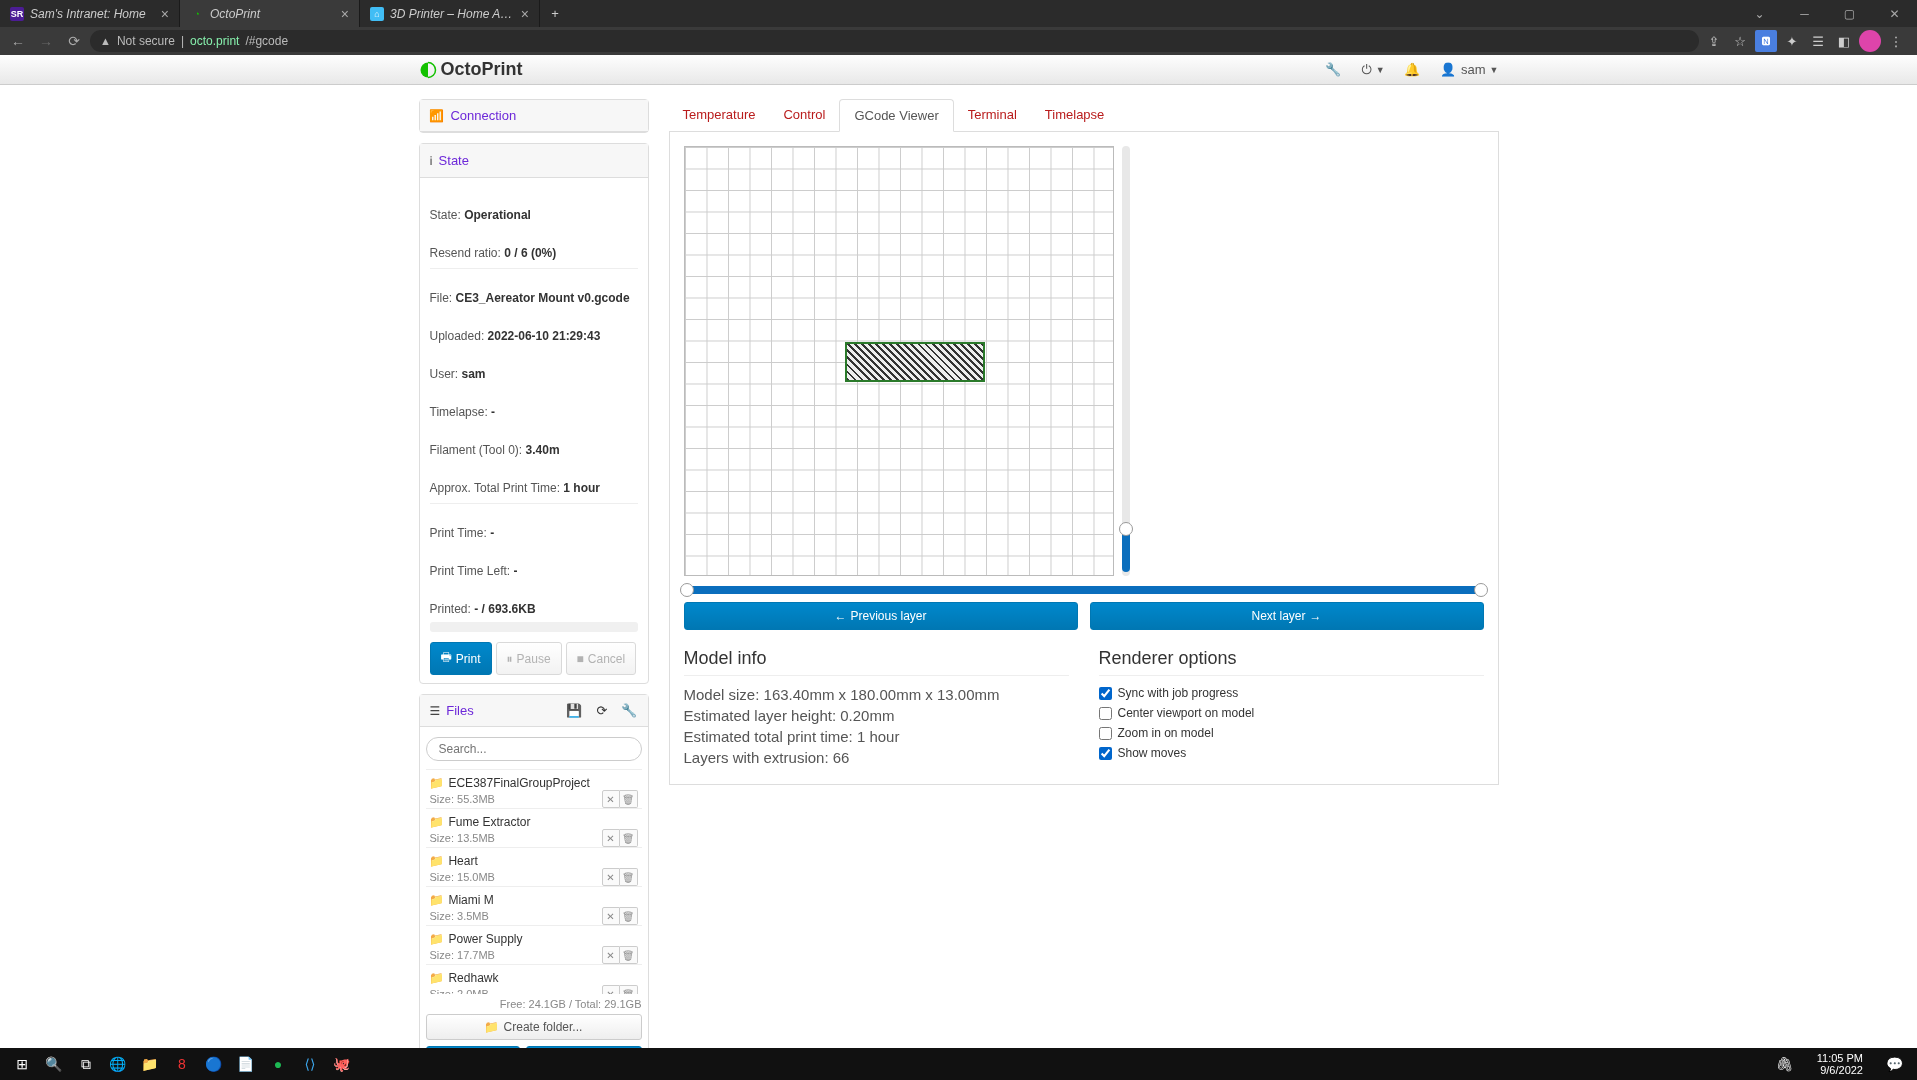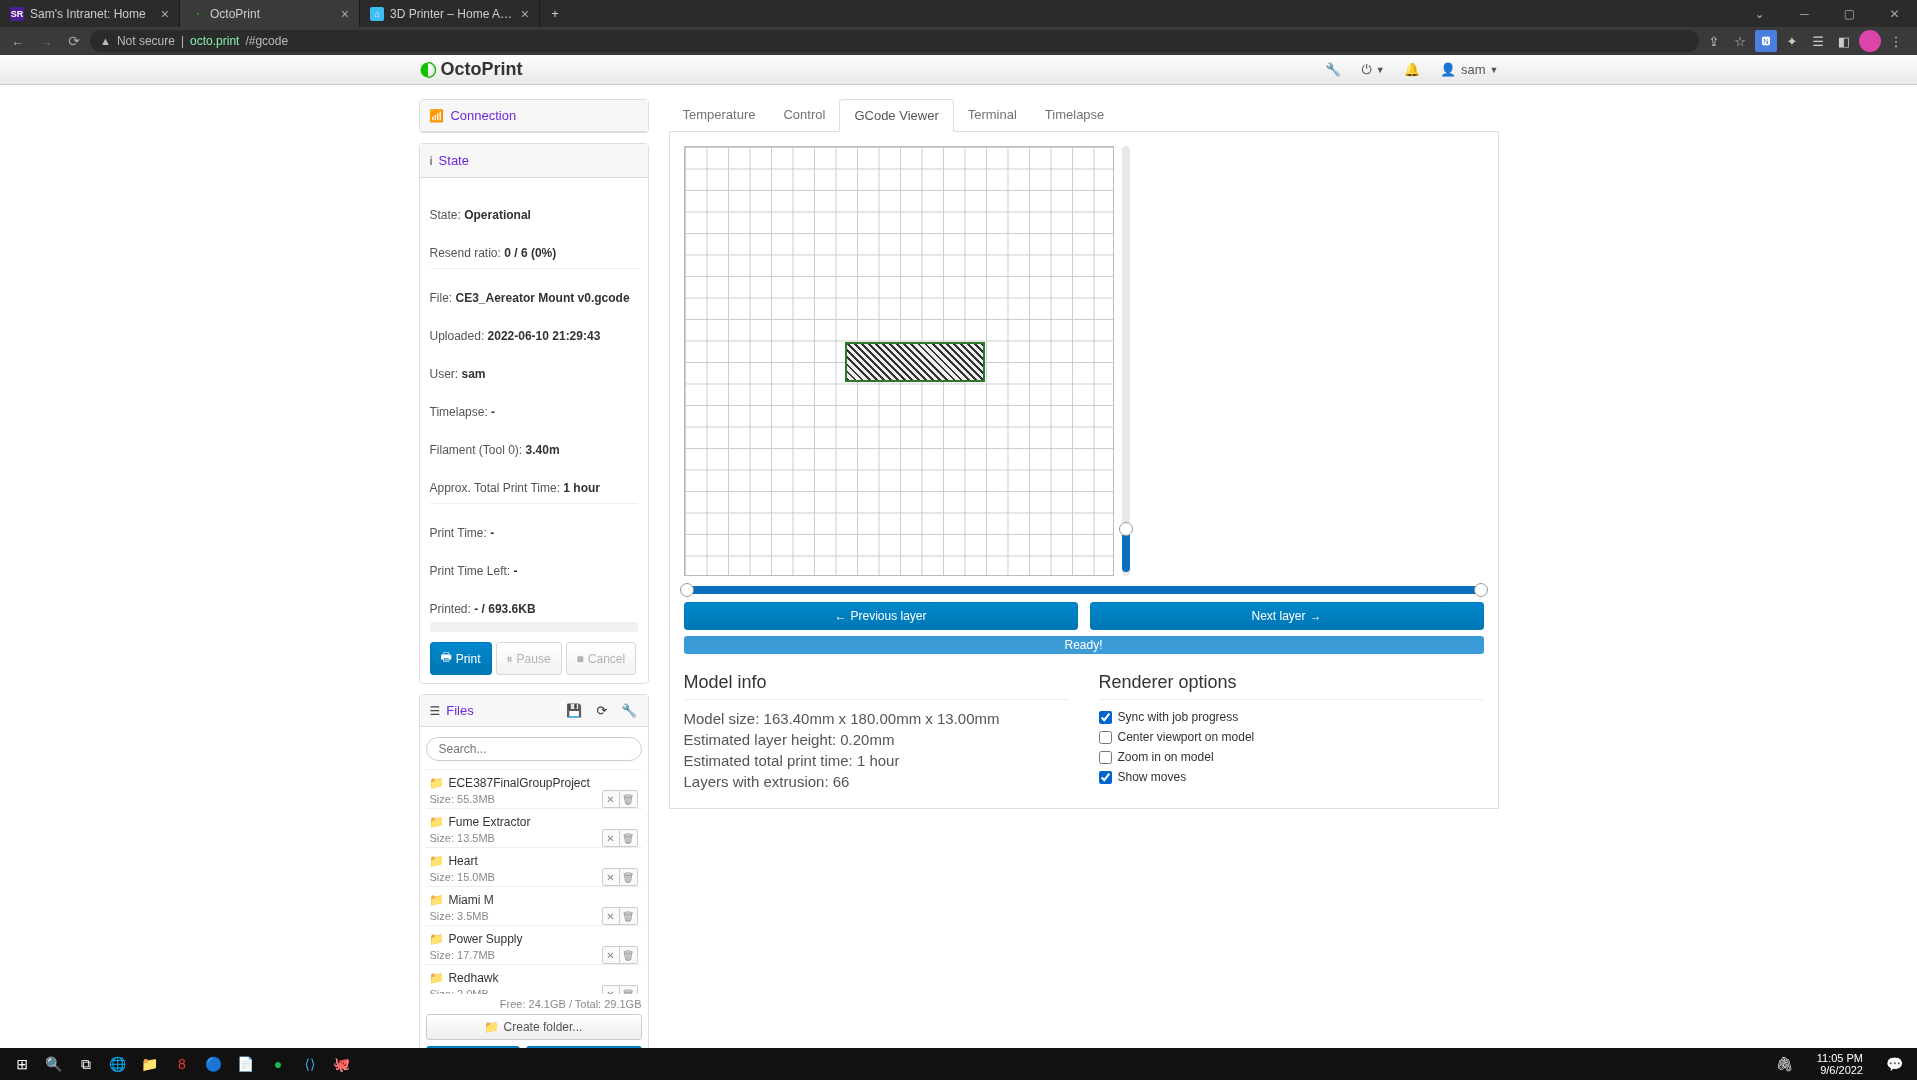--- a/index.html
+++ b/index.html
@@ -27,21 +27,21 @@
   gap: 6px;
   padding: 0 10px;
   min-width: 180px;
   max-width: 180px;
   border-right: 1px solid #1a1a1a;
   font-size: 12px;
   position: relative;
 }
 .btab.active { background: #3a3a3a; }
 .btab .favicon { width: 14px; height: 14px; display: inline-flex; align-items: center; justify-content: center; font-size: 9px; border-radius: 2px;}
-.btab .title { flex: 1; overflow: hidden; text-overflow: ellipsis; white-space: nowrap; }
+.btab .title { flex: 1; overflow: hidden; text-overflow: ellipsis; white-space: nowrap; font-style: italic; }
 .btab .x { font-size: 14px; color: #aaa; }
 .newtab { width: 30px; display: flex; align-items: center; justify-content: center; color: #ccc; }
 .winctrl { margin-left: auto; display: flex; }
 .winctrl div { width: 45px; display: flex; align-items: center; justify-content: center; color: #aaa; font-size: 12px;}
 
 .browser-addr {
   background: #3a3a3a;
   height: 28px;
   display: flex;
   align-items: center;
@@ -176,21 +176,21 @@
 .freespace { font-size: 11px; color: #888; text-align: right; padding: 4px 0;}
 
 
 .tabs {
   display: flex;
   border-bottom: 1px solid #ddd;
 }
 .tab {
   padding: 8px 14px;
   font-size: 13px;
-  color: #737373;
+  color: #b91c1c;
   cursor: pointer;
 }
 .tab.active {
   color: #555;
   border: 1px solid #ddd;
   border-bottom: 1px solid #fff;
   border-radius: 4px 4px 0 0;
   margin-bottom: -1px;
   background: #fff;
 }
@@ -553,21 +553,20 @@
       <div class="layer-btns">
         <button class="btn primary">
             <span>←</span> 
             <span>Previous layer</span>
           </button>
         <button class="btn primary">
             <span>Next layer</span> 
             <span>→</span>
           </button>
       </div>
-      <div class="ready-bar">Ready!</div>
 
       <div class="info-cols">
         <div class="info-col">
           <h3>Model info</h3>
           <div class="line"><span>Model size:</span> <span>163.40mm x 180.00mm x 13.00mm</span></div>
           <div class="line"><span>Estimated layer height:</span> <span>0.20mm</span></div>
           <div class="line"><span>Estimated total print time:</span> <span>1 hour</span></div>
           <div class="line"><span>Layers with extrusion:</span> <span>66</span></div>
         </div>
         <div class="info-col">

